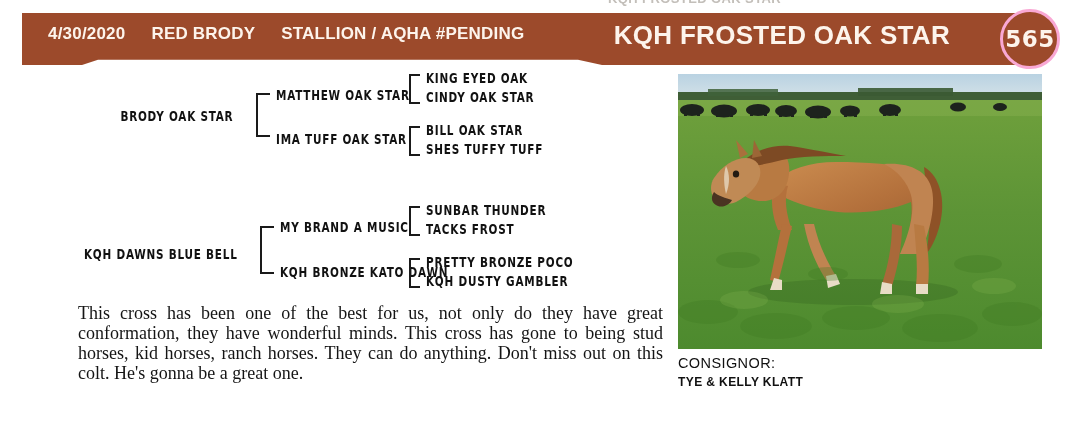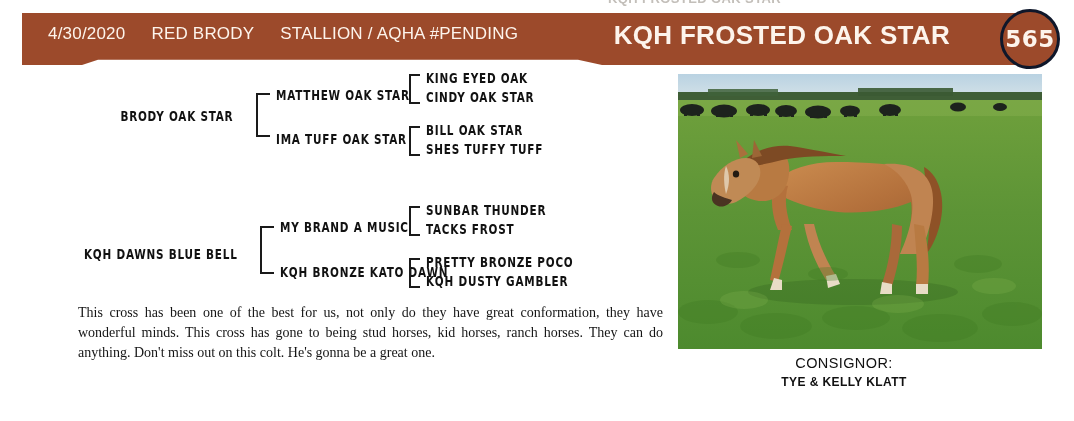--- a/index.html
+++ b/index.html
@@ -64,21 +64,21 @@
     left: 26px;
     top: 11px;
     display: flex;
     align-items: baseline;
     gap: 26px;
     white-space: nowrap;
   }
   #banner-left-meta span {
     color: #fdf4ec;
     font-size: 17px;
-    font-weight: 400;
+    font-weight: 700;
     letter-spacing: 0.2px;
   }
   #horse-name-title {
     position: absolute;
     right: 78px;
     top: 7px;
     color: #fdf4ec;
     font-size: 26px;
     font-weight: bold;
     letter-spacing: 0.3px;
@@ -87,21 +87,21 @@
 
   
   #lot-badge {
     position: absolute;
     left: 1000px;
     top: 9px;
     width: 60px;
     height: 60px;
     border-radius: 50%;
     background: #9c4a2b;
-    border: 3px solid #0f172a;
+    border: 3px solid #f9a8d4;
     box-sizing: border-box;
     display: flex;
     align-items: center;
     justify-content: center;
     z-index: 5;
   }
   #lot-badge-number {
     color: #fdf4ec;
     font-size: 23px;
     font-weight: bold;
@@ -139,21 +139,21 @@
     box-sizing: border-box;
   }
 
   
   #description-text {
     position: absolute;
     left: 78px;
     top: 303px;
     width: 585px;
     font-family: "Liberation Serif", serif;
-    font-size: 14px;
+    font-size: 18px;
     line-height: 20px;
     color: #151515;
     text-align: justify;
     text-align-last: left;
   }
 
   
   #foal-photo-frame {
     position: absolute;
     left: 678px;
@@ -161,24 +161,23 @@
     width: 364px;
     height: 275px;
     overflow: hidden;
     background: #4a7a2a;
   }
   #foal-photo-frame svg { display: block; }
 
   
   #consignor-block {
     position: absolute;
-    left: 662px;
+    left: 678px;
     top: 354px;
     width: 364px;
-    text-align: center;
     font-family: "Liberation Sans", sans-serif;
     color: #111111;
   }
   #consignor-label {
     font-size: 14.5px;
     letter-spacing: 0.4px;
     line-height: 18px;
   }
   #consignor-name {
     font-size: 12px;

